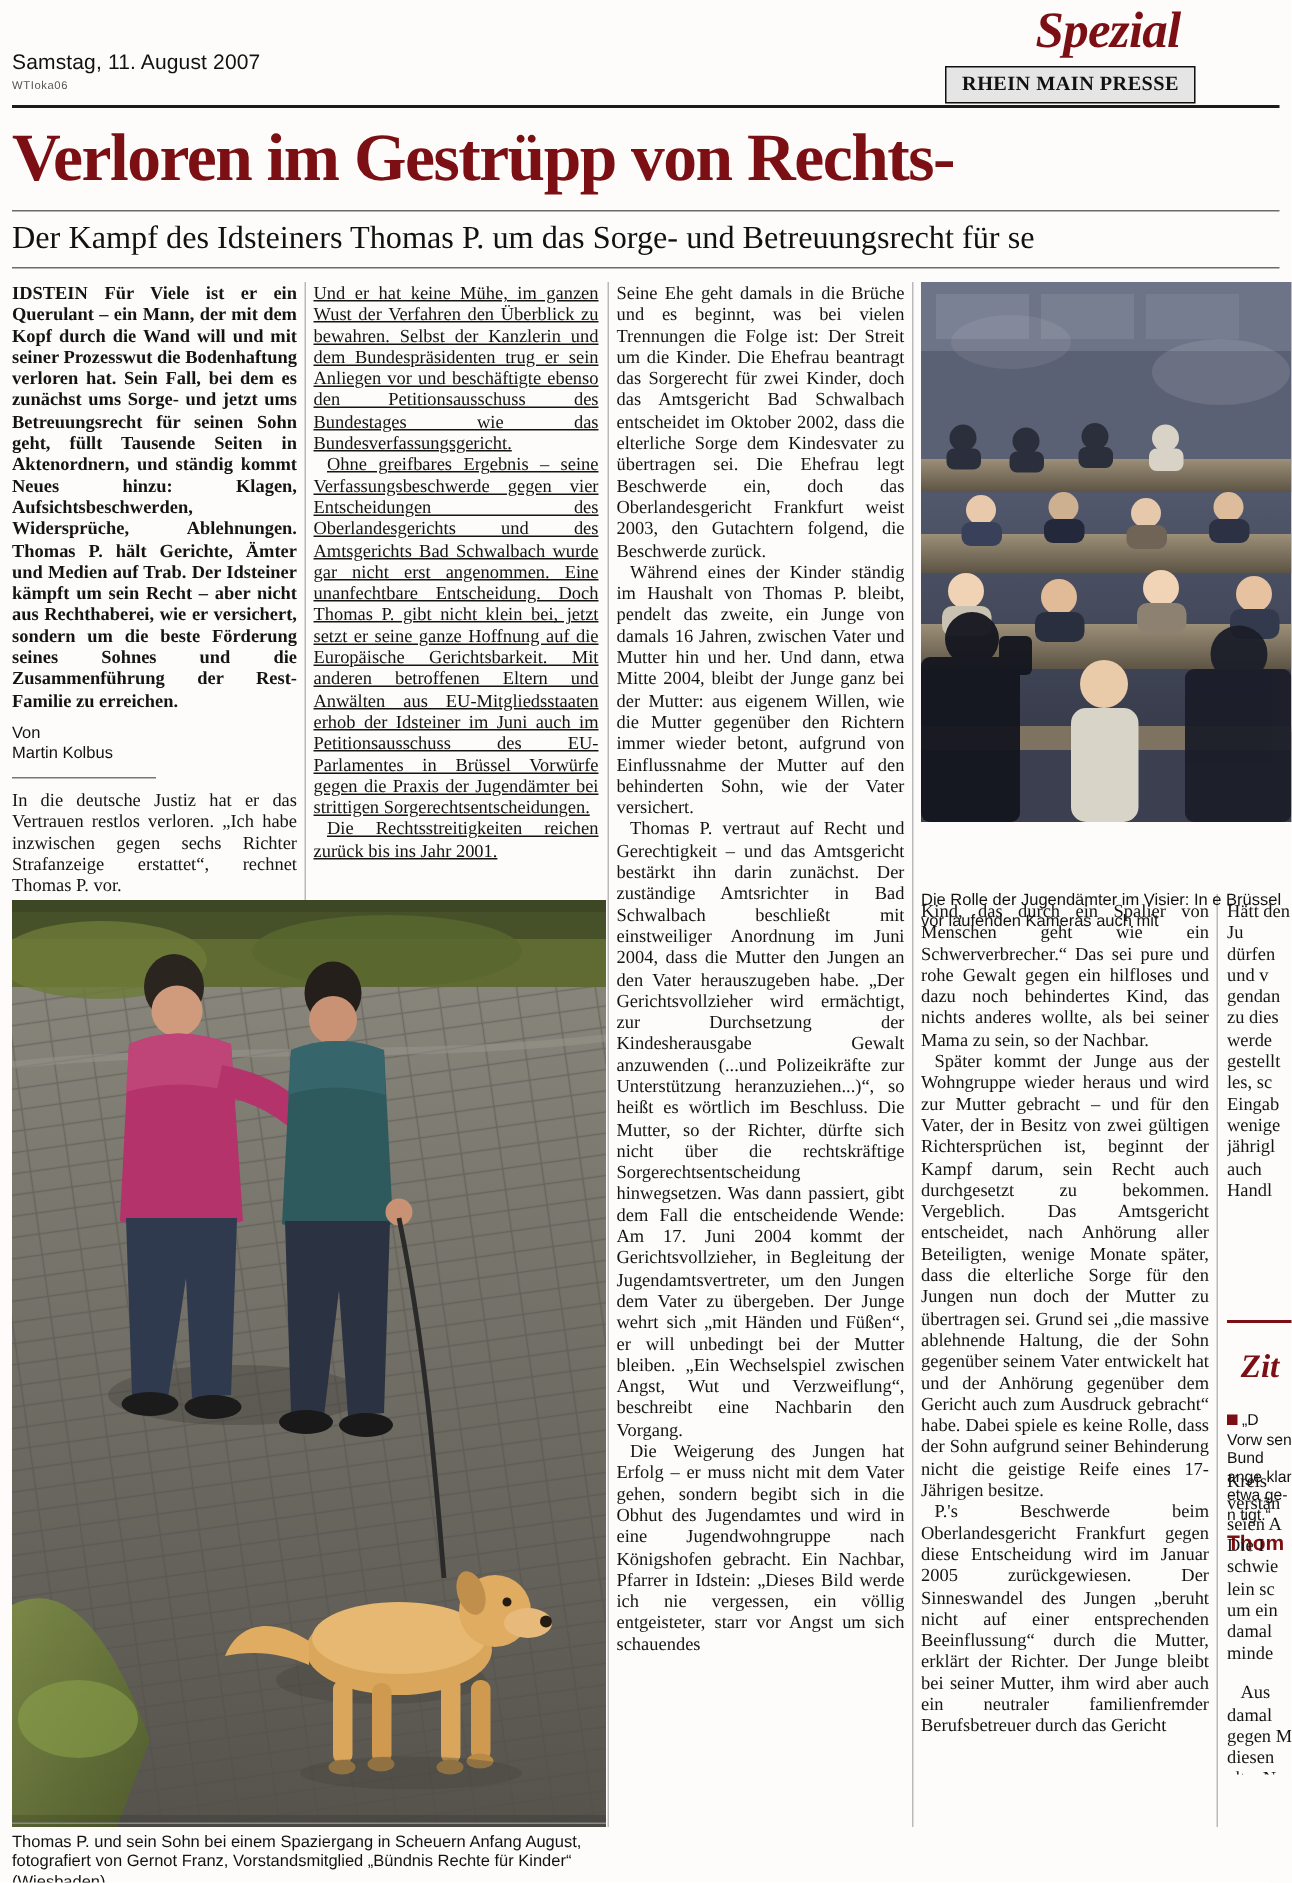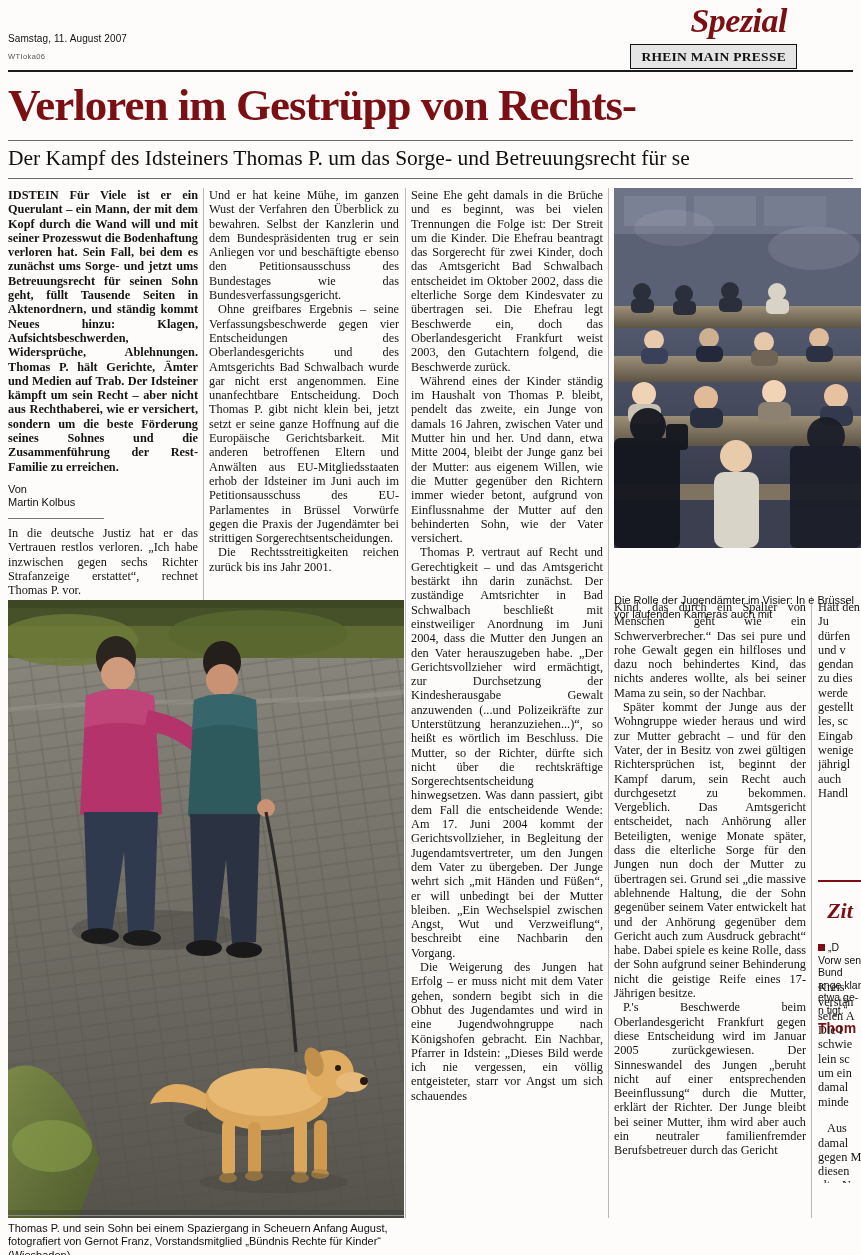--- a/index.html
+++ b/index.html
@@ -26,21 +26,21 @@
   .masthead {
     position: absolute;
     left: 0; top: 0;
     width: 861px;
     height: 72px;
   }
   .date {
     position: absolute;
     left: 8px; top: 33px;
     font-family: "Liberation Sans", sans-serif;
-    font-size: 10px;
+    font-size: 14px;
     color: #111;
     letter-spacing: .1px;
   }
   .edcode {
     position: absolute;
     left: 8px; top: 52px;
     font-family: "Liberation Sans", sans-serif;
     font-size: 7.5px;
     color: #555;
     letter-spacing: .4px;
@@ -141,21 +141,21 @@
   .byline .vn { display: block; }
   .byline-rule {
     width: 96px;
     height: 1px;
     background: #777;
     margin: 8px 0 7px 0;
   }
 
   
   #c1 { left: 8px;   top: 188px; width: 190px; }
-  #c2 { left: 209px; top: 188px; width: 190px; }
+  #c2 { left: 209px; top: 188px; width: 190px; text-decoration: underline; }
   #c3 { left: 411px; top: 188px; width: 192px; }
   #c4 { left: 614px; top: 600px; width: 192px; }
   #c5 { left: 818px; top: 600px; width: 44px; }
 
   .vline {
     position: absolute;
     width: 1px;
     background: #b9b9b9;
   }
 

